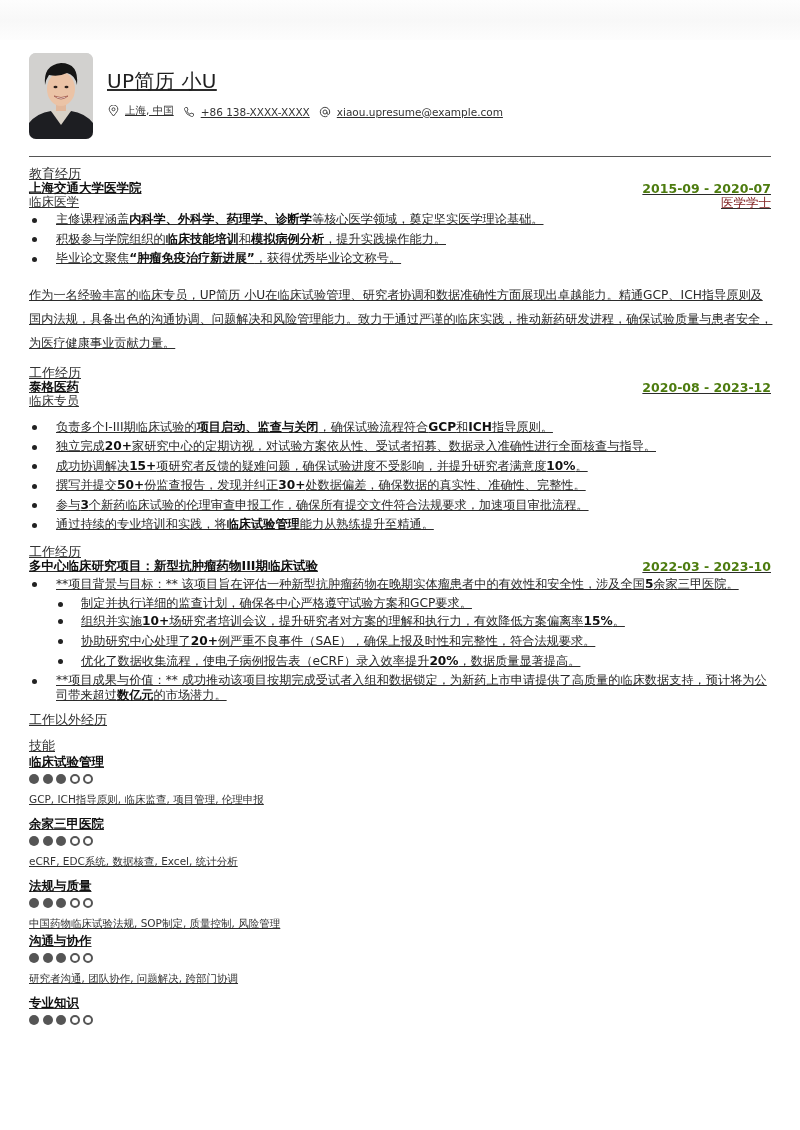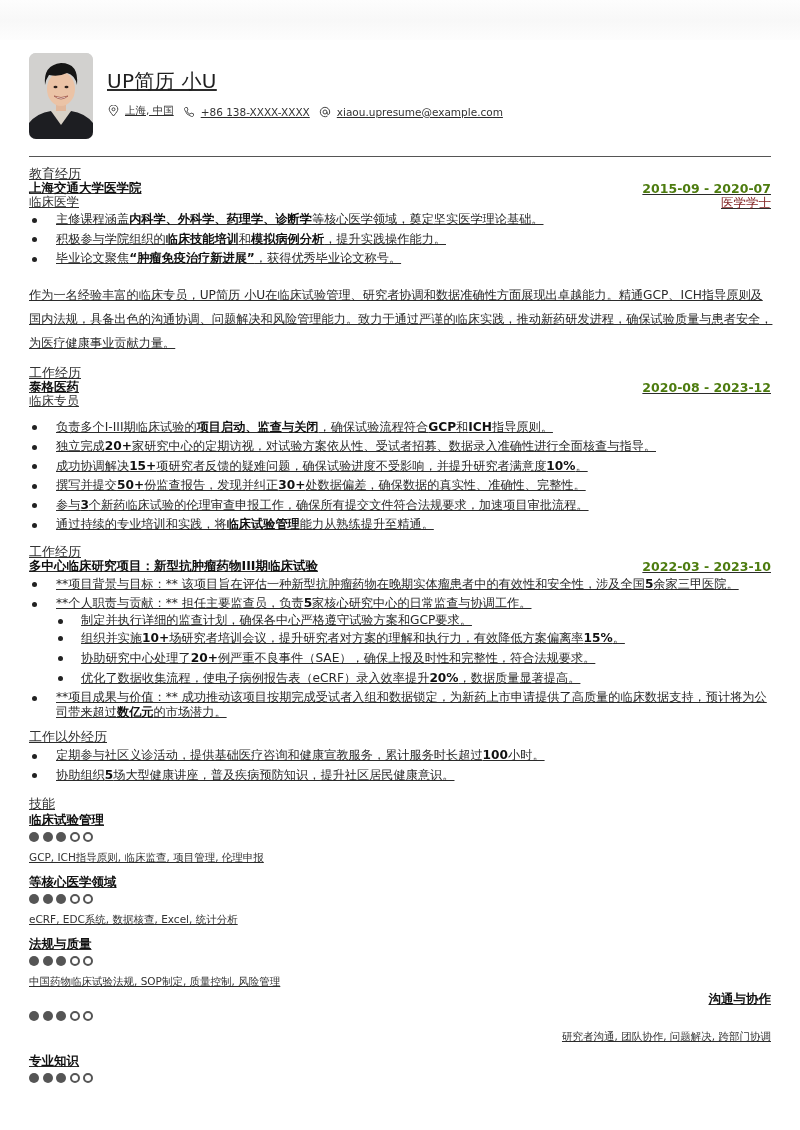--- a/index.html
+++ b/index.html
@@ -161,74 +161,69 @@
   </div>
 
   <div class="section" style="margin-top:10px;">
     <div class="sec-title">工作经历</div>
     <div class="entry-head">
       <div class="org">多中心临床研究项目：新型抗肿瘤药物III期临床试验</div>
       <div class="date">2022-03 - 2023-10</div>
     </div>
     <ul class="bullets" style="margin-top:1px;" id="project-list">
         <li><span>**项目背景与目标：** 该项目旨在评估一种新型抗肿瘤药物在晚期实体瘤患者中的有效性和安全性，涉及全国</span><b>5</b><span>余家三甲医院。</span></li>
-        <li class="tight"><span>**个人职责与贡献：** 担任主要监查员，负责</span><b>5</b><span>家核心研究中心的日常监查与协调工作。</span></li>
         <li class="sub tight"><span>制定并执行详细的监查计划，确保各中心严格遵守试验方案和GCP要求。</span></li>
         <li class="sub"><span>组织并实施</span><b>10+</b><span>场研究者培训会议，提升研究者对方案的理解和执行力，有效降低方案偏离率</span><b>15%</b><span>。</span></li>
         <li class="sub"><span>协助研究中心处理了</span><b>20+</b><span>例严重不良事件（SAE），确保上报及时性和完整性，符合法规要求。</span></li>
         <li class="sub"><span>优化了数据收集流程，使电子病例报告表（eCRF）录入效率提升</span><b>20%</b><span>，数据质量显著提高。</span></li>
         <li class="tight"><span>**项目成果与价值：** 成功推动该项目按期完成受试者入组和数据锁定，为新药上市申请提供了高质量的临床数据支持，预计将为公司带来超过</span><b>数亿元</b><span>的市场潜力。</span></li>
       </ul>
   </div>
 
   <div class="section" style="margin-top:10px;">
     <div class="sec-title">工作以外经历</div>
-    <ul class="bullets" style="margin-top:2px;">
-      <li><span>定期参与社区义诊活动，提供基础医疗咨询和健康宣教服务，累计服务时长超过</span><b>100</b><span>小时。</span></li>
-      <li><span>协助组织</span><b>5</b><span>场大型健康讲座，普及疾病预防知识，提升社区居民健康意识。</span></li>
-    </ul>
   </div>
 
   <div class="section" style="margin-top:12px;">
     <div class="sec-title">技能</div>
     <div id="skills-list">
         <div class="skill" style="margin-top: 0px;">
           <div class="skill-name">临床试验管理</div>
           <div class="dots">
             <span class="dot on"></span>
             <span class="dot on"></span>
             <span class="dot on"></span>
             <span class="dot off"></span>
             <span class="dot off"></span>
           </div>
           <div class="keywords">GCP, ICH指导原则, 临床监查, 项目管理, 伦理申报</div>
         </div>
         <div class="skill" style="margin-top: 9px;">
-          <div class="skill-name">等核心医学领域</div>
+          <div class="skill-name">余家三甲医院</div>
           <div class="dots">
             <span class="dot on"></span>
             <span class="dot on"></span>
             <span class="dot on"></span>
             <span class="dot off"></span>
             <span class="dot off"></span>
           </div>
           <div class="keywords">eCRF, EDC系统, 数据核查, Excel, 统计分析</div>
         </div>
         <div class="skill" style="margin-top: 9px;">
           <div class="skill-name">法规与质量</div>
           <div class="dots">
             <span class="dot on"></span>
             <span class="dot on"></span>
             <span class="dot on"></span>
             <span class="dot off"></span>
             <span class="dot off"></span>
           </div>
           <div class="keywords">中国药物临床试验法规, SOP制定, 质量控制, 风险管理</div>
         </div>
-        <div class="skill" style=" text-align: right;">
+        <div class="skill" style="">
           <div class="skill-name">沟通与协作</div>
           <div class="dots">
             <span class="dot on"></span>
             <span class="dot on"></span>
             <span class="dot on"></span>
             <span class="dot off"></span>
             <span class="dot off"></span>
           </div>
           <div class="keywords">研究者沟通, 团队协作, 问题解决, 跨部门协调</div>
         </div>

